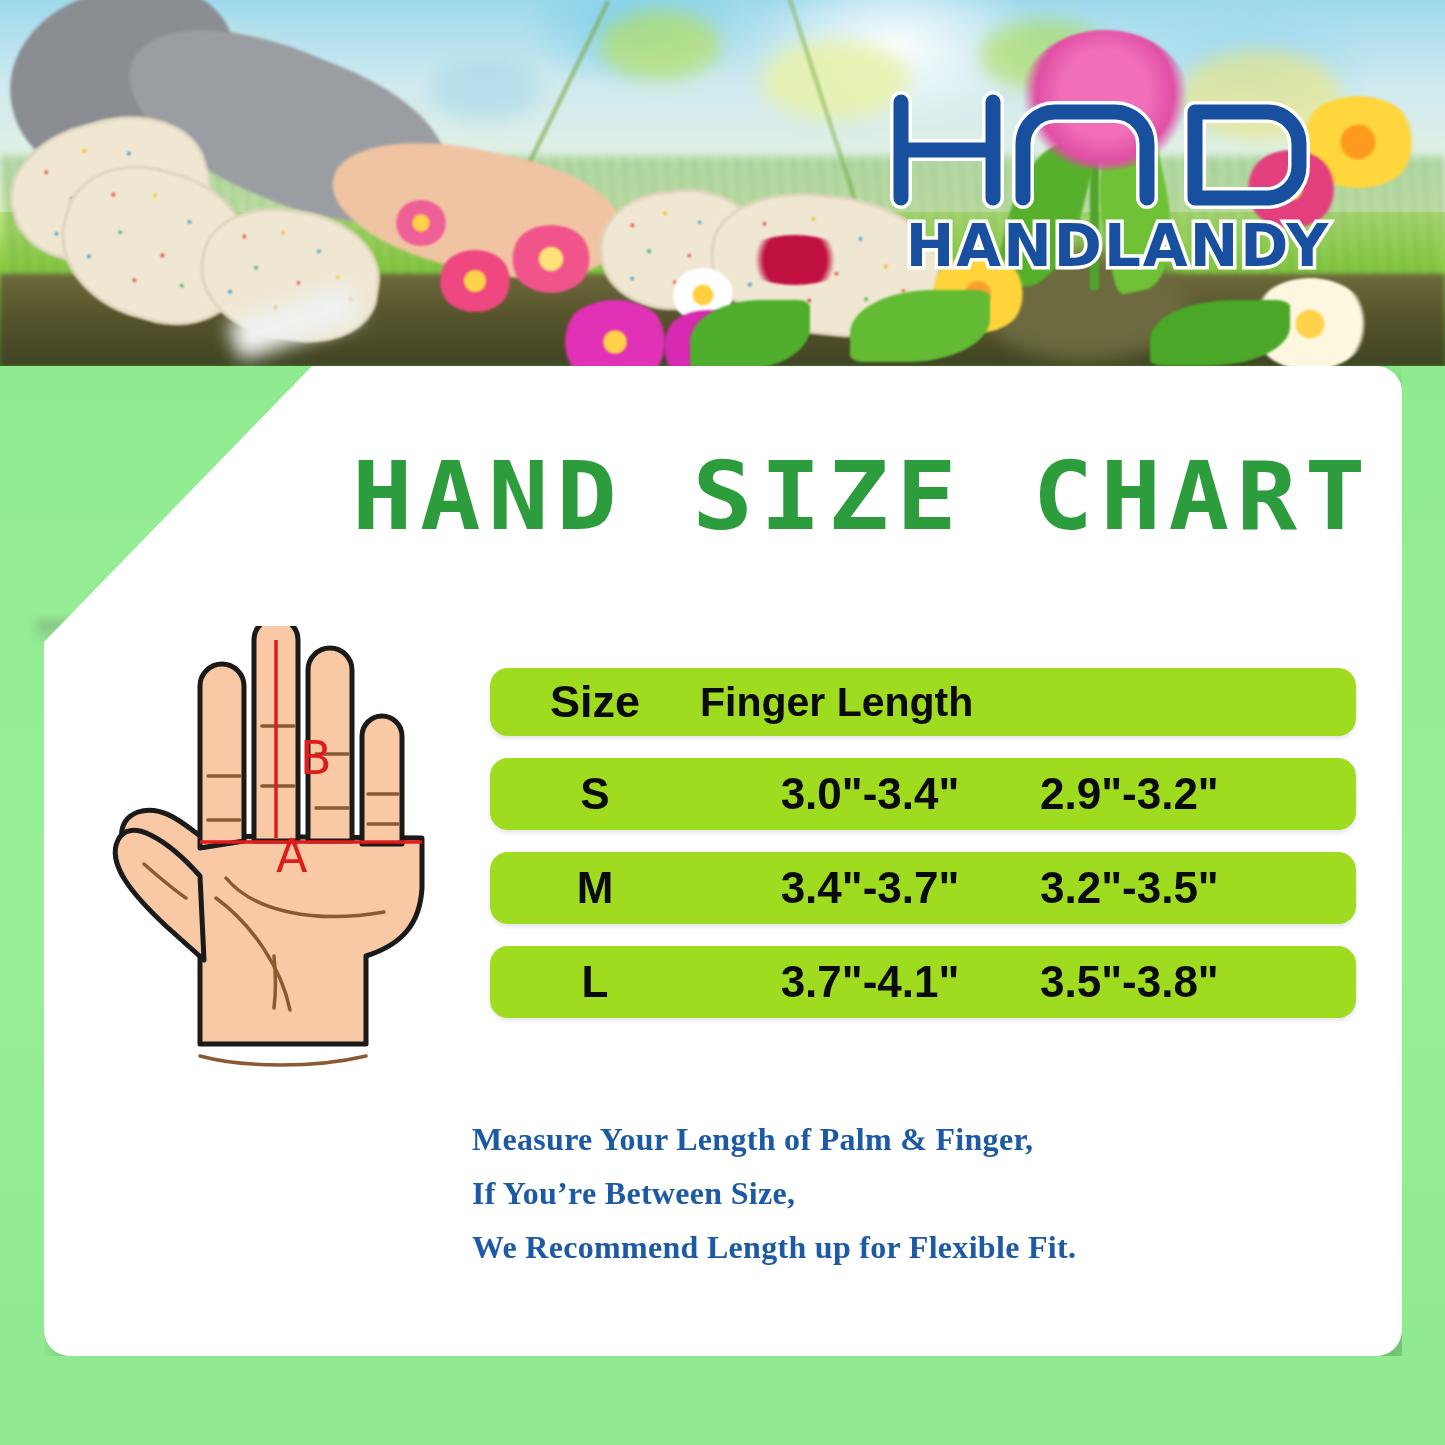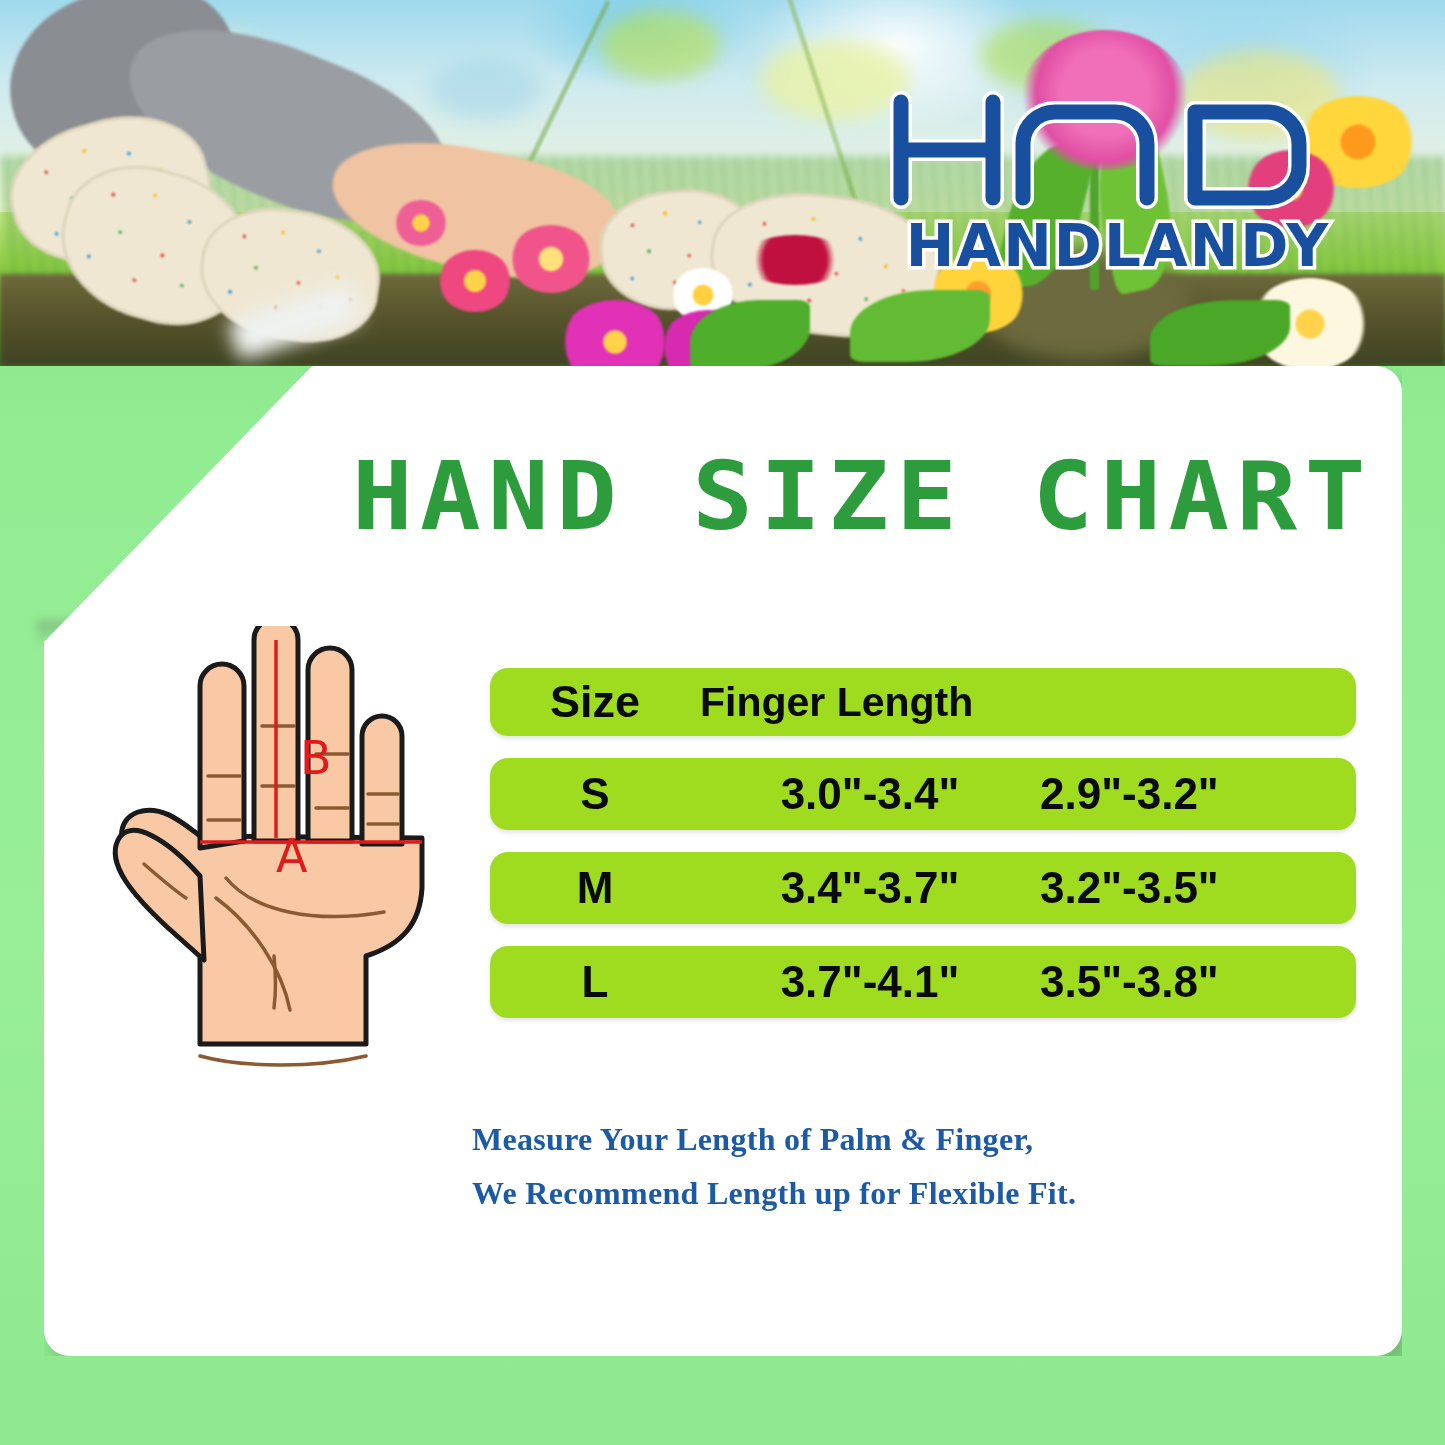--- a/index.html
+++ b/index.html
@@ -263,16 +263,17 @@
         <span class="cell">3.7"-4.1"</span>
       </div>
       <div class="c3">
         <span class="cell">3.5"-3.8"</span>
       </div>
     </div>
   </div>
 
   <div class="note">
     <div>Measure Your Length of Palm &amp; Finger,</div>
+    <div>If You’re Between Size,</div>
     <div>We Recommend Length up for Flexible Fit.</div>
   </div>
 
 </div>
 
 </body></html>

